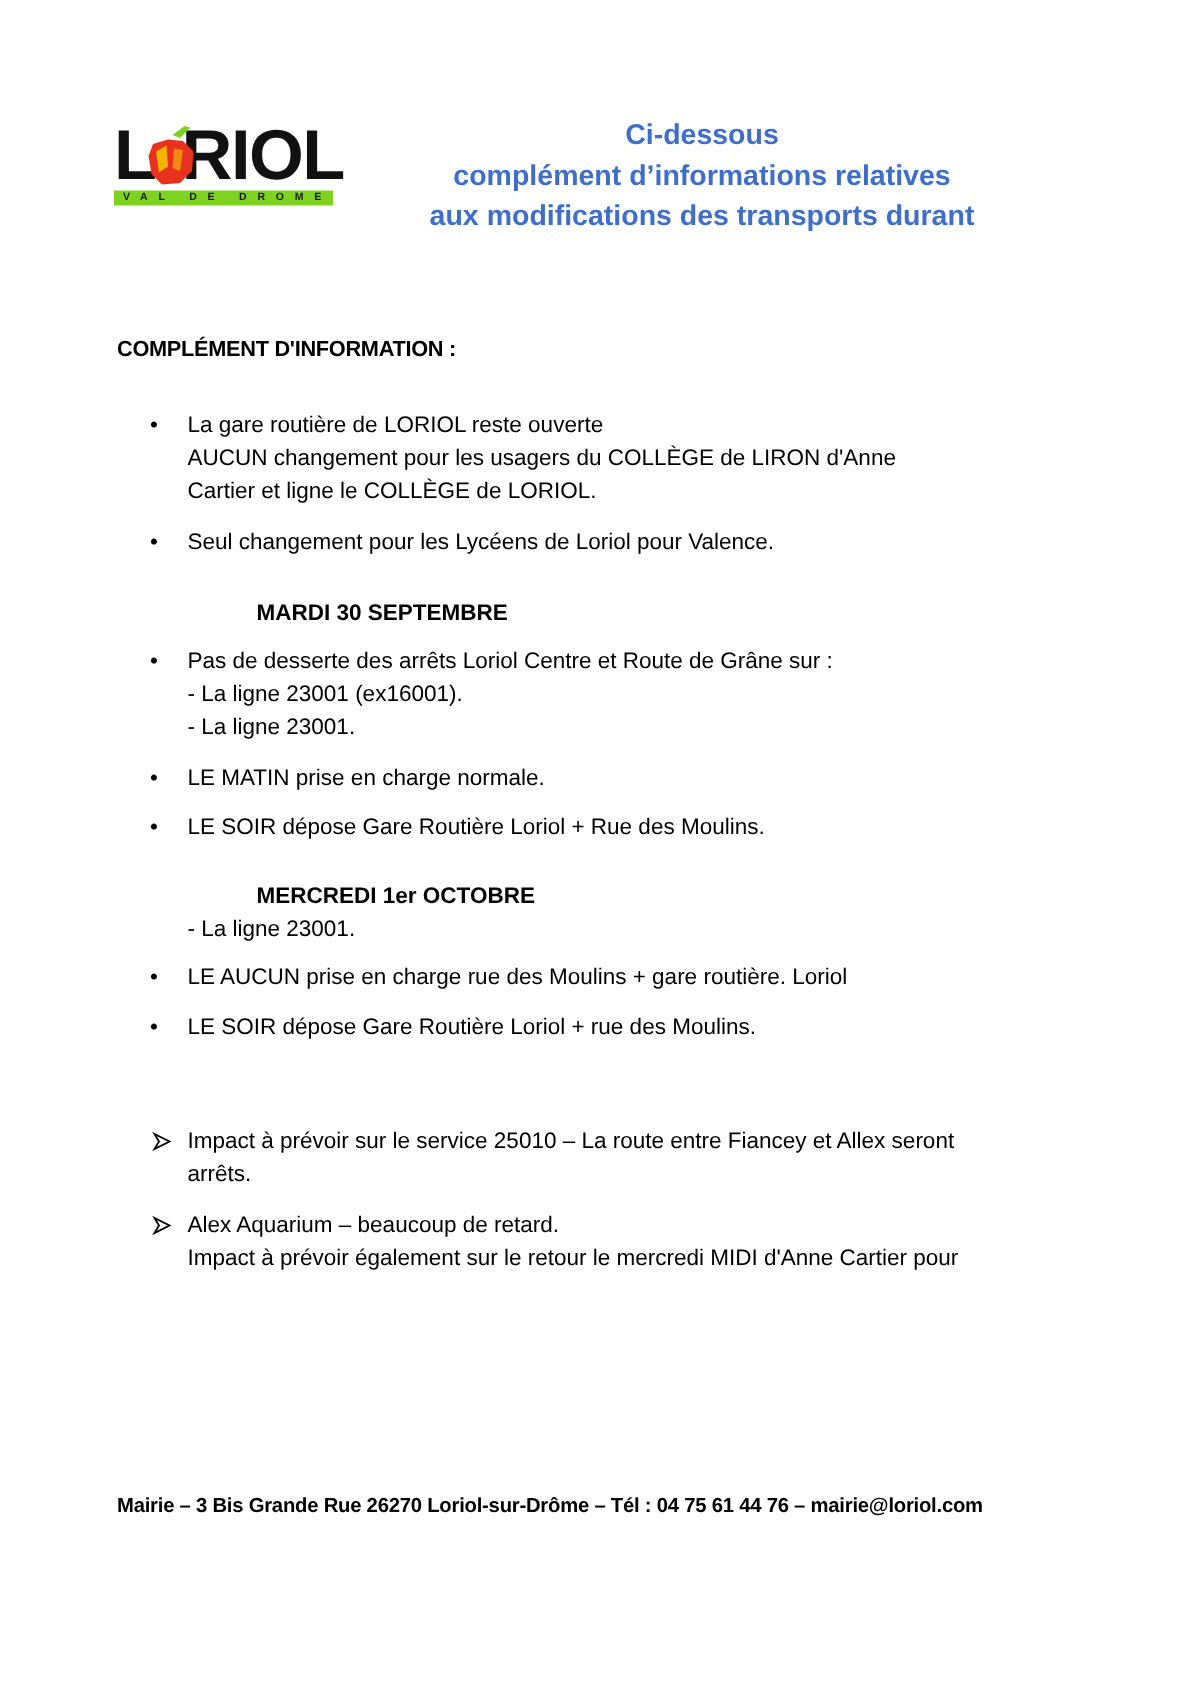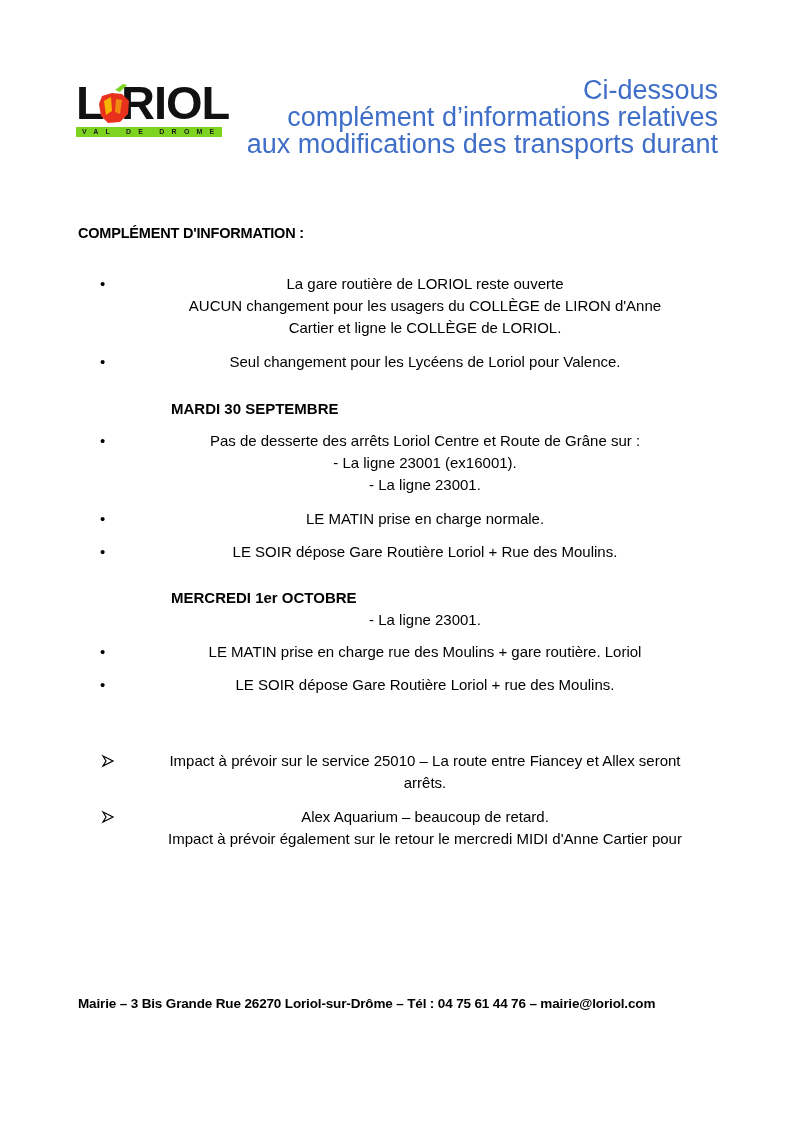--- a/index.html
+++ b/index.html
@@ -17,30 +17,30 @@
     .logo-text .RIOL { position: absolute; left: 45px; top: 0; }
     .logo-apple { position: absolute; left: 22px; top: 4px; width: 32px; height: 40px; }
     .logo-band {
       position: absolute; left: 0; top: 47px; width: 146px; height: 10px;
       background: #7ed321;
       font-size: 7px; font-weight: bold; line-height: 10px; letter-spacing: 7.2px;
       color: #1a1a1a; text-indent: 6px; white-space: nowrap; overflow: hidden;
     }
     .headline {
       position: absolute; right: 76px; top: 77px; width: 500px;
-      text-align: right; color: #3f6ec8; font-weight: normal;
-      font-size: 27px; line-height: 27px;
+      text-align: center; color: #3f6ec8; font-weight: bold;
+      font-size: 19px; line-height: 27px;
     }
     .headline div { white-space: nowrap; }
     .section-title {
       position: absolute; left: 78px; top: 225px; font-weight: bold; font-size: 14.5px;
       letter-spacing: -0.2px;
     }
     .body { position: absolute; left: 0; top: 0; width: 794px; font-size: 15px; line-height: 22px; }
-    .item { position: absolute; left: 125px; width: 600px; text-align: center; }
+    .item { position: absolute; left: 125px; width: 600px; }
     .bullet {
       position: absolute; left: 100px; width: 10px; font-size: 15px; line-height: 22px;
     }
     .arrow-bullet {
       position: absolute; left: 101px; width: 14px; height: 22px;
     }
     .subhead { position: absolute; left: 125px; font-weight: bold; font-size: 15px; margin-left: 46px; }
     .footer {
       position: absolute; left: 78px; top: 996px; width: 640px; font-weight: bold;
       font-size: 13.5px; white-space: nowrap; letter-spacing: -0.15px;
@@ -102,21 +102,21 @@
   <span class="bullet" style="top:541px">•</span>
   <div class="item" style="top:541px">
     <div>LE SOIR dépose Gare Routière Loriol + Rue des Moulins.</div>
   </div>
 
   <div class="subhead" style="top:587px">MERCREDI 1er OCTOBRE</div>
   <div class="item" style="top:609px">- La ligne 23001.</div>
 
   <span class="bullet" style="top:641px">•</span>
   <div class="item" style="top:641px">
-    <div>LE MATIN prise en charge rue des Moulins + gare routière. Loriol</div>
+    <div>LE AUCUN prise en charge rue des Moulins + gare routière. Loriol</div>
   </div>
 
   <span class="bullet" style="top:674px">•</span>
   <div class="item" style="top:674px">
     <div>LE SOIR dépose Gare Routière Loriol + rue des Moulins.</div>
   </div>
 
   <svg class="arrow-bullet" style="top:750px" viewBox="0 0 14 22">
     <polygon points="2,6 12,11 2,16 5,11" fill="none" stroke="#000" stroke-width="1.2"></polygon>
   </svg>

